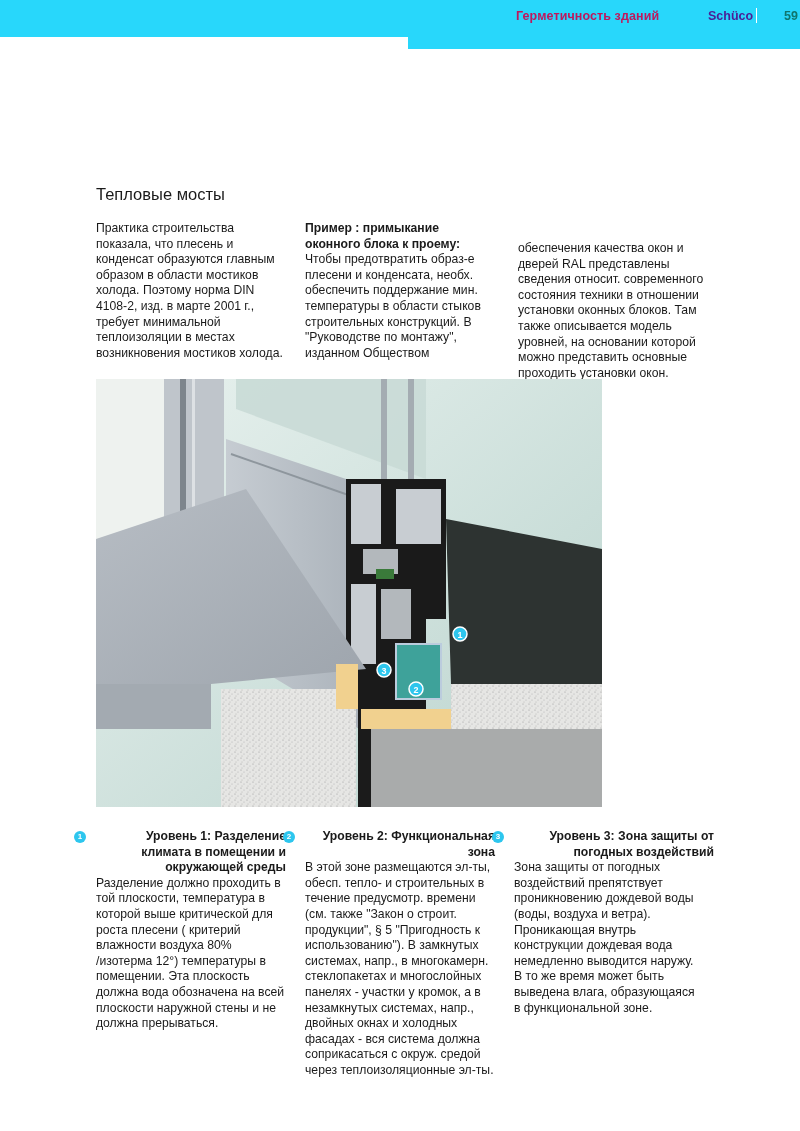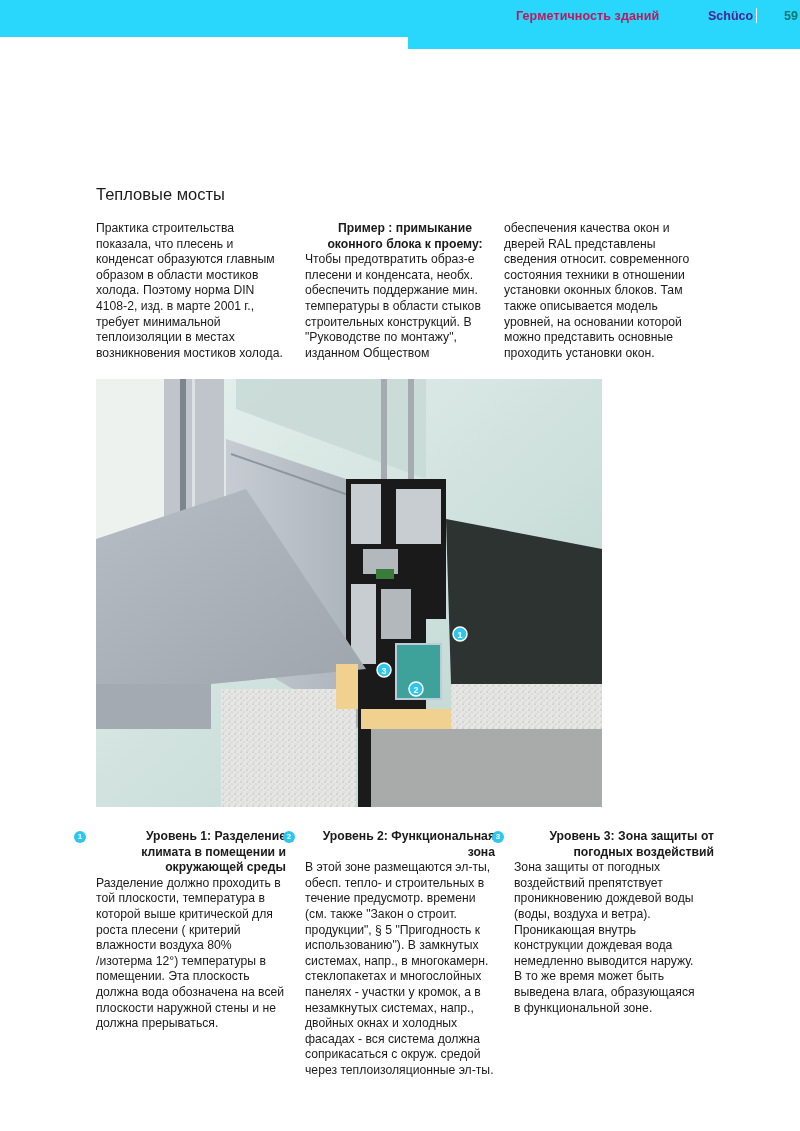--- a/index.html
+++ b/index.html
@@ -11,24 +11,24 @@
     }
     .hdr-band { position: absolute; left: 0; top: 0; width: 800px; height: 37px; background: #28d7fb; }
     .hdr-tab { position: absolute; left: 408px; top: 0; width: 392px; height: 49px; background: #28d7fb; }
     .hdr-section { position: absolute; left: 516px; top: 9px; font-size: 12.5px; font-weight: bold; color: #be185d; letter-spacing: 0.1px; }
     .hdr-brand { position: absolute; left: 708px; top: 9px; font-size: 12.5px; font-weight: bold; color: #4c1d95; }
     .hdr-sep { position: absolute; left: 756px; top: 8px; width: 1px; height: 15px; background: #ffffff; }
     .hdr-page { position: absolute; left: 764px; top: 9px; font-size: 12.5px; font-weight: bold; color: #0f766e; margin-left: 20px; }
 
     .title { position: absolute; left: 96px; top: 185px; font-size: 16.5px; color: #1a1a1a; }
     .col { position: absolute; top: 221px; width: 200px; font-size: 12.2px; line-height: 15.6px; color: #1a1a1a; }
-    .col b { font-weight: bold; text-align: center; }
+    .col b { font-weight: bold; }
     .c1 { left: 96px; }
     .c2 { left: 305px; }
-    .c3 { left: 504px; }
+    .c3 { left: 518px; margin-top: 20px; }
     .line { display: block; white-space: nowrap; }
 
     .figure { position: absolute; left: 96px; top: 379px; width: 506px; height: 428px; overflow: hidden; background: #d9e4e2; }
 
     .lvl { position: absolute; top: 829px; font-size: 12.2px; line-height: 15.6px; color: #1a1a1a; }
     .lvl1 { left: 96px; width: 190px; }
     .lvl2 { left: 305px; width: 190px; }
     .lvl3 { left: 514px; width: 200px; }
     .bullet {
       position: absolute; left: -22px; top: 2px; width: 12px; height: 12px; border-radius: 50%;

